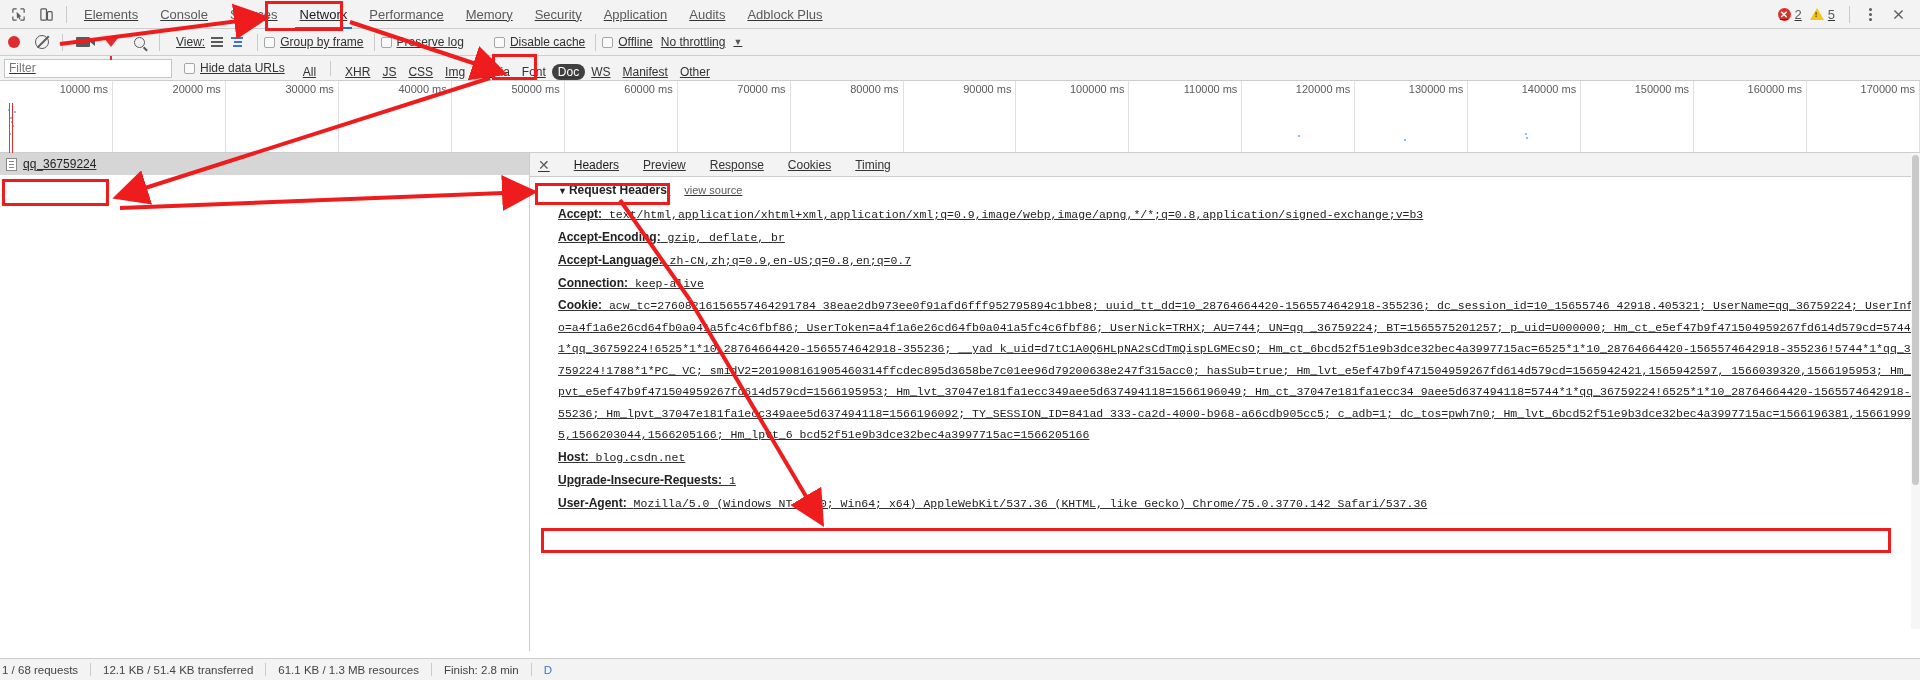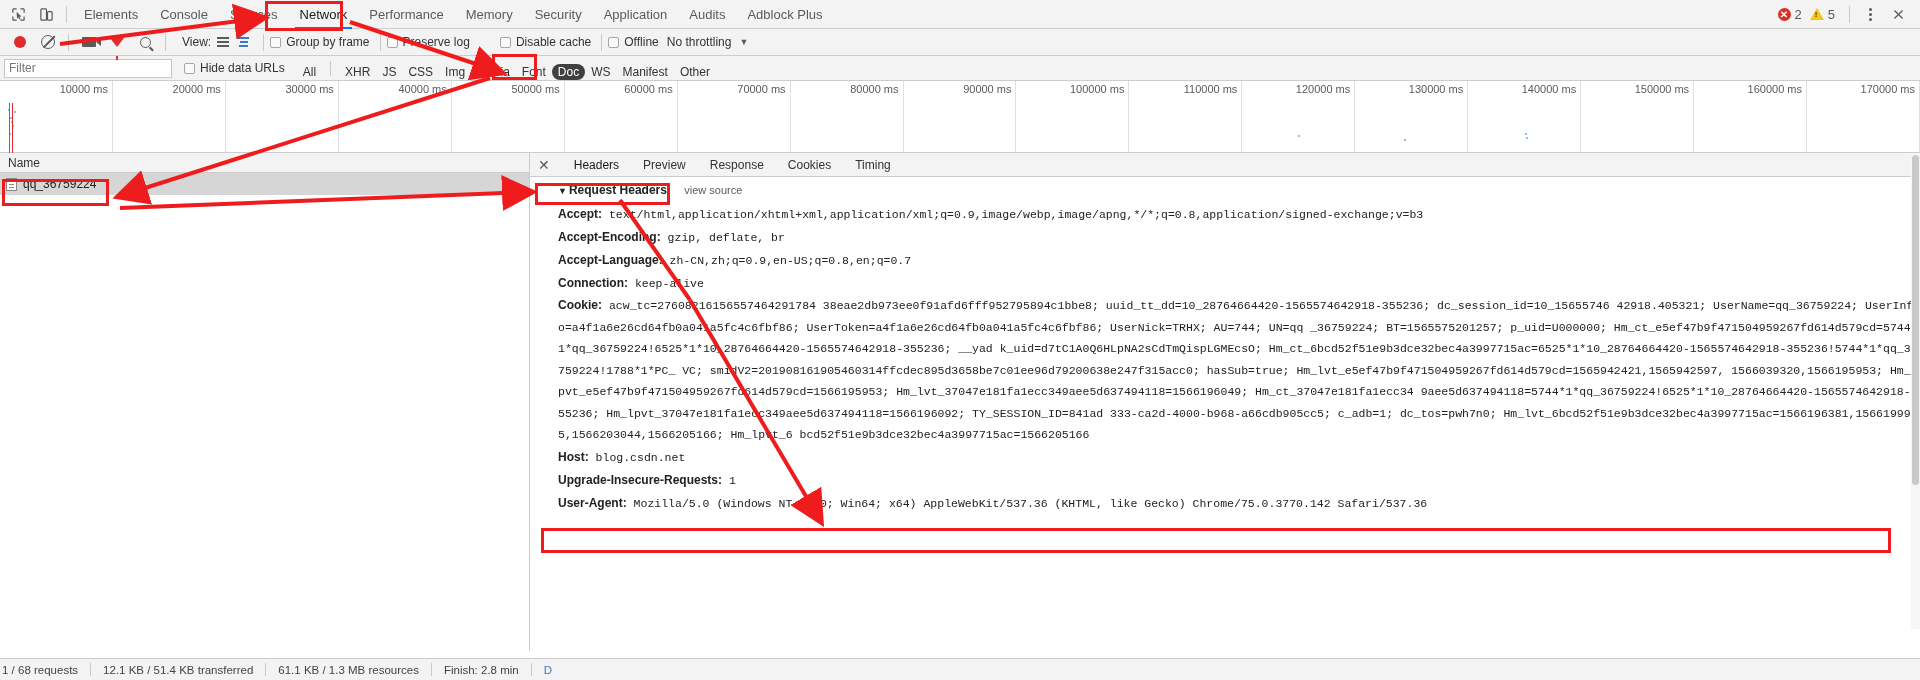--- a/index.html
+++ b/index.html
@@ -4,21 +4,21 @@
 <style>
   * { box-sizing: border-box; margin: 0; padding: 0; }
   html, body {
     width: 1920px; height: 680px;
     background: #ffffff;
     font-family: "Liberation Sans", sans-serif;
     font-size: 12px;
     color: #333;
     overflow: hidden;
   }
-  #app { position: relative; width: 1920px; height: 680px; }
+  #app { position: relative; width: 1920px; height: 680px; text-decoration: underline; }
 
   
   .tabbar {
     display: flex; align-items: center;
     height: 29px;
     background: #f3f3f3;
     border-bottom: 1px solid #cdcdcd;
     padding-left: 4px;
   }
   .icon-btn {
@@ -45,21 +45,21 @@
   .warn-tri { width: 0; height: 0; border-left: 7px solid transparent;
               border-right: 7px solid transparent; border-bottom: 12px solid #f5c518; position: relative; }
   .warn-tri::after { content:"!"; position:absolute; left:-2px; top:2px; font-size:8px; color:#5a4200; font-weight:bold;}
   .kebab { display:flex; flex-direction:column; gap:2px; }
   .kebab i { width:3px; height:3px; border-radius:50%; background:#5a5a5a; display:block; }
 
   
   .ntoolbar {
     display:flex; align-items:center; height:27px;
     background:#f3f3f3; border-bottom:1px solid #cdcdcd;
-    padding-left:6px; font-size:12px; color:#333;text-align:right;
+    font-size:12px; color:#333;text-align:right;
   }
   .rec-dot { width:12px; height:12px; border-radius:50%; background:#e02c2c; }
   .clear-ico { width:14px; height:14px; border:1.6px solid #5a5a5a; border-radius:50%; position:relative; }
   .clear-ico::after { content:""; position:absolute; left:-1px; top:5px; width:16px; height:1.6px;
                       background:#5a5a5a; transform:rotate(-45deg); }
   .cam-ico { width:14px; height:10px; background:#5a5a5a; border-radius:1px; position:relative; }
   .cam-ico::after { content:""; position:absolute; right:-5px; top:1px; border-top:4px solid transparent;
                     border-bottom:4px solid transparent; border-right:5px solid #5a5a5a; }
   .funnel-ico { width:0;height:0;border-left:7px solid transparent;border-right:7px solid transparent;
                 border-top:9px solid #e02c2c; position:relative; }
@@ -353,21 +353,20 @@
         <div class="dot" style="left: 1525px; top: 30px;"></div>
         <div class="dot" style="left: 1526px; top: 34px;"></div>
       </div>
     <div class="redline" style="left:12px;height:50px"></div>
     <div class="blueline" style="left:9px;height:50px"></div>
   </div>
 
   <div class="main">
 
     <div class="reqpane">
-      <div class="namehdr">Name</div>
       <div class="reqrow">
         <span class="doc-ico"></span>
         <span>qq_36759224</span>
       </div>
     </div>
 
     <div class="detail">
       <div class="dtabs">
         <span class="xclose">✕</span>
         <span class="dtab active">Headers</span>

